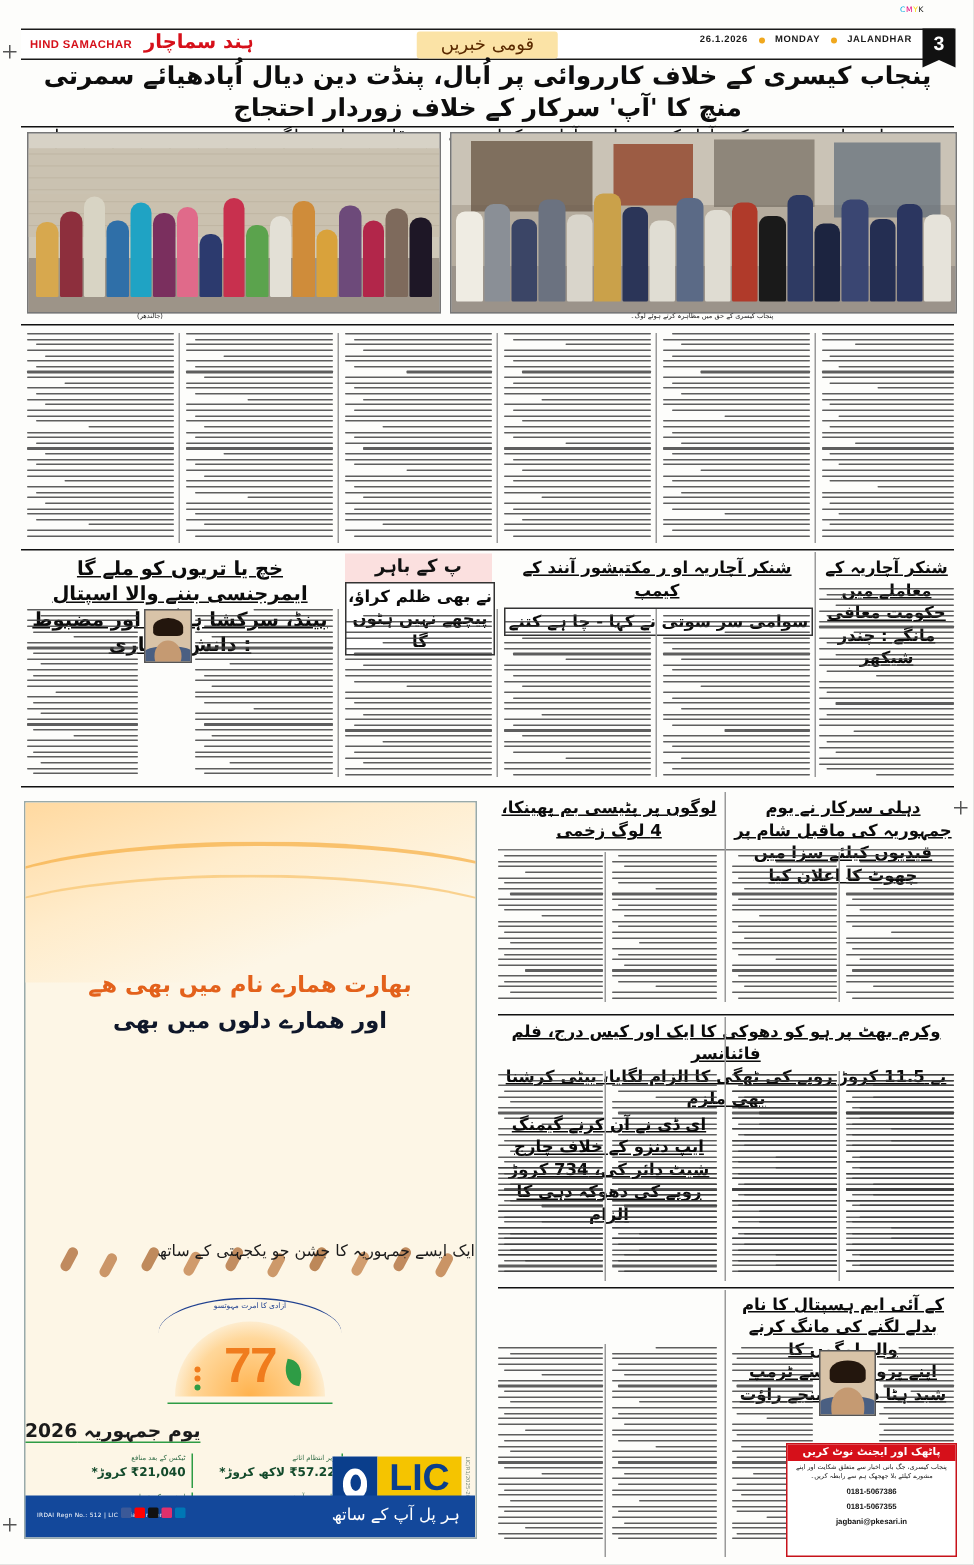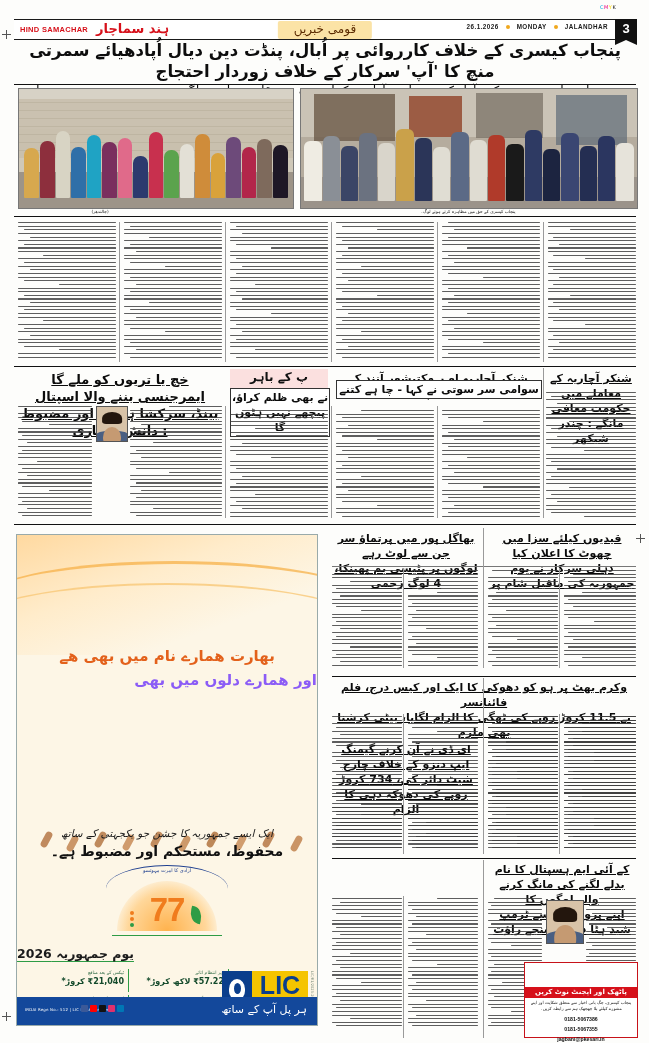--- a/index.html
+++ b/index.html
@@ -91,27 +91,27 @@
   
   .ad{position:absolute;left:16px;top:534px;width:300px;height:490px;
       border:1.2px solid #9aa;background:#fdf6e6;overflow:hidden;}
   .ad-swoosh{position:absolute;left:0;top:0;width:100%;height:120px;
      background:linear-gradient(160deg,#ffd9a0 0%,#ffeccb 38%,#fdf6e6 72%);}
   .ad-swoosh:after{content:"";position:absolute;left:-10%;top:26px;width:125%;height:70px;
      border-top:3px solid #f7b24a;border-radius:50%;opacity:.75;}
   .ad-swoosh:before{content:"";position:absolute;left:-15%;top:48px;width:130%;height:80px;
      border-top:2px solid #f9c979;border-radius:50%;opacity:.8;}
   .ad-t1{position:absolute;top:112px;width:100%;text-align:center;font-size:15px;font-weight:bold;color:#e3611b;}
-  .ad-t2{position:absolute;top:136px;width:100%;font-size:15px;font-weight:bold;color:#8b5cf6;}
+  .ad-t2{position:absolute;top:136px;width:100%;text-align:center;font-size:15px;font-weight:bold;color:#0f172a;}
   .crowd{position:absolute;left:4px;top:165px;width:292px;height:120px;}
   .person{position:absolute;bottom:0;width:28px;}
   .p-head{width:15px;height:16px;border-radius:50%;margin:0 auto 1px;}
   .p-body{width:26px;height:58px;border-radius:9px 9px 2px 2px;margin:0 auto;}
   .p-arm{position:absolute;right:1px;top:11px;width:7px;height:17px;border-radius:4px;transform:rotate(28deg);}
-  .ad-t3{position:absolute;top:292px;width:100%;text-align:center;font-size:10.5px;color:#1b1b1b;font-style:italic;}
+  .ad-t3{position:absolute;top:292px;width:100%;text-align:right;font-size:10.5px;color:#1b1b1b;}
   .ad-t4{position:absolute;top:308px;width:100%;text-align:center;font-size:14px;font-weight:bold;color:#111;}
 
   .logo77{position:absolute;left:50%;top:330px;transform:translateX(-50%);width:122px;height:78px;}
   .ray{position:absolute;left:11px;top:16px;width:100px;height:50px;border-radius:50px 50px 0 0;
        background:radial-gradient(circle at 50% 100%,#ffb24d 0%,#ffd79a 55%,#fdf6e6 78%);}
   .arc-txt{position:absolute;left:0;top:0;width:122px;height:46px;border-top:1.4px solid #1e3f8f;border-radius:50%;}
   .n77{position:absolute;left:0;top:26px;width:122px;text-align:center;
        font:bold 33px "Liberation Sans",sans-serif;color:#f07c1d;direction:ltr;letter-spacing:-1px;}
   .leafg{position:absolute;left:84px;top:42px;width:12px;height:16px;background:#2e9c45;
          border-radius:0 80% 0 80%;transform:rotate(14deg);}
@@ -143,21 +143,21 @@
   .vcode{position:absolute;right:3px;top:436px;writing-mode:vertical-rl;font-size:3.6px;color:#7a8b7a;direction:ltr;}
 
   .adfoot{position:absolute;left:0;bottom:0;width:100%;height:28px;background:#13489b;}
   .adfoot-ur{position:absolute;right:10px;top:6px;font-size:11px;color:#fff;letter-spacing:1px;}
   .adfoot-en{position:absolute;left:8px;top:10px;font-size:3.9px;color:#fff;direction:ltr;letter-spacing:.2px;}
   .social{position:absolute;left:64px;top:8px;display:flex;gap:2px;direction:ltr;}
   .social i{width:7px;height:7px;border-radius:1px;display:block;}
 
   
   .contactbox{position:absolute;border:1.2px solid #c7121a;background:#fff;}
-  .cb-head{background:#d6101a;color:#fff;text-align:center;font-size:7px;font-weight:bold;line-height:11px;margin-top:24px;}
+  .cb-head{background:#d6101a;color:#fff;text-align:center;font-size:7px;font-weight:bold;line-height:11px;}
   .cb-body{padding:2px 3px;font-size:4.3px;line-height:6.2px;color:#222;text-align:center;}
   .cb-phone{font:bold 5.2px "Liberation Sans",sans-serif;color:#111;direction:ltr;}
 </style>
 </head>
 <body>
 
 <div id="page">
 
   <div class="cropmark" style="left:2px;top:30px"></div>
   <div class="cropmark" style="left:2px;top:1012px"></div>
@@ -505,21 +505,21 @@
   <div class="pinkhead" style="left:230px;top:369px;width:98px;height:36px">
     <div>پ کے باہر شرارتی عناصر کا ہنگامہ</div>
   </div>
   <div class="boxhead" style="left:230px;top:388px;width:98px">
     <span>نے بھی ظلم کراؤ، پیچھے نہیں ہٹوں گا</span>
   </div>
 
   <div class="sechead mid" style="left:336px;top:371px;width:204px">
     <div>شنکر آچاریہ او ر مکتیشور آنند کے کیمپ</div>
   </div>
-  <div class="boxhead" style="left:336px;top:380px;width:204px">
+  <div class="boxhead" style="left:336px;top:405px;width:204px">
     <span>سوامی سر سوتی نے کہا - چا ہے کتنے</span>
   </div>
 
   <div class="sechead mid" style="left:546px;top:371px;width:90px">
     <div>شنکر آچاریہ کے معاملے میں حکومت معافی مانگے : چندر شیکھر</div>
   </div>
 
   <div class="mugshot" style="left:96px;top:406px;width:30px;height:34px">
     <div class="mug-body"></div>
       <div class="mug-face"></div>
@@ -745,21 +745,20 @@
       <div class="person" style="left:84px;bottom:-3px"><span class="p-head" style="background:#d09b6c"></span><span class="p-body" style="background:#e2a53c"></span><span class="p-arm" style="background:#d09b6c"></span></div>
       <div class="person" style="left:112px"><span class="p-head" style="background:#c28d60"></span><span class="p-body" style="background:#d3d0c6"></span><span class="p-arm" style="background:#c28d60"></span></div>
       <div class="person" style="left:140px;bottom:-4px"><span class="p-head" style="background:#cd996a"></span><span class="p-body" style="background:#9d3b6e"></span><span class="p-arm" style="background:#cd996a"></span></div>
       <div class="person" style="left:168px"><span class="p-head" style="background:#bd8859"></span><span class="p-body" style="background:#2f7f8c"></span><span class="p-arm" style="background:#bd8859"></span></div>
       <div class="person" style="left:196px;bottom:-3px"><span class="p-head" style="background:#d19d6e"></span><span class="p-body" style="background:#c4452f"></span><span class="p-arm" style="background:#d19d6e"></span></div>
       <div class="person" style="left:224px"><span class="p-head" style="background:#c08a5e"></span><span class="p-body" style="background:#3a5fa0"></span><span class="p-arm" style="background:#c08a5e"></span></div>
       <div class="person" style="left:252px;bottom:-4px"><span class="p-head" style="background:#ca9465"></span><span class="p-body" style="background:#6b4a8c"></span><span class="p-arm" style="background:#ca9465"></span></div>
     </div>
 
     <div class="ad-t3">ایک ایسے جمہوریہ کا جشن جو یکجہتی کے ساتھ</div>
-    <div class="ad-t4">محفوظ، مستحکم اور مضبوط ہے۔</div>
 
     <div class="logo77">
       <div class="ray"></div>
       <div class="arc-txt"></div>
       <div style="position:absolute;left:0;top:2px;width:122px;text-align:center;font-size:5px;color:#1e3f8f">آزادی کا امرت مہوتسو</div>
       <div class="dotsg">
           <i></i>
           <i></i>
           <i style="background:#2e9c45"></i>
         </div>
@@ -810,26 +809,25 @@
         <i style="background:#3b5998"></i>
         <i style="background:#ff0000"></i>
         <i style="background:#111"></i>
         <i style="background:#e1306c"></i>
         <i style="background:#0077b5"></i>
       </div>
     </div>
   </div>
 
   <div class="sechead mid" style="left:332px;top:531px;width:148px">
-    <div>بھاگل پور میں پرتماؤ سر جن سے لوٹ رہے</div>
     <div>لوگوں پر پٹیسی بم پھینکا، 4 لوگ زخمی</div>
   </div>
   <div class="sechead mid" style="left:488px;top:531px;width:148px">
+    <div>دہلی سرکار نے یوم جمہوریہ کی ماقبل شام پر</div>
     <div>قیدیوں کیلئے سزا میں چھوٹ کا اعلان کیا</div>
-    <div>دہلی سرکار نے یوم جمہوریہ کی ماقبل شام پر</div>
   </div>
   <div class="hrule thin" style="left:332px;top:566px;width:304px"></div>
 
   <div class="col" style="left:332px;top:570px;width:70px" id="rc1">
       <div class="tline s2"></div>
       <div class="tline s1"></div>
       <div class="tline s1"></div>
       <div class="tline s4"></div>
       <div class="tline s1"></div>
       <div class="tline s2"></div>

